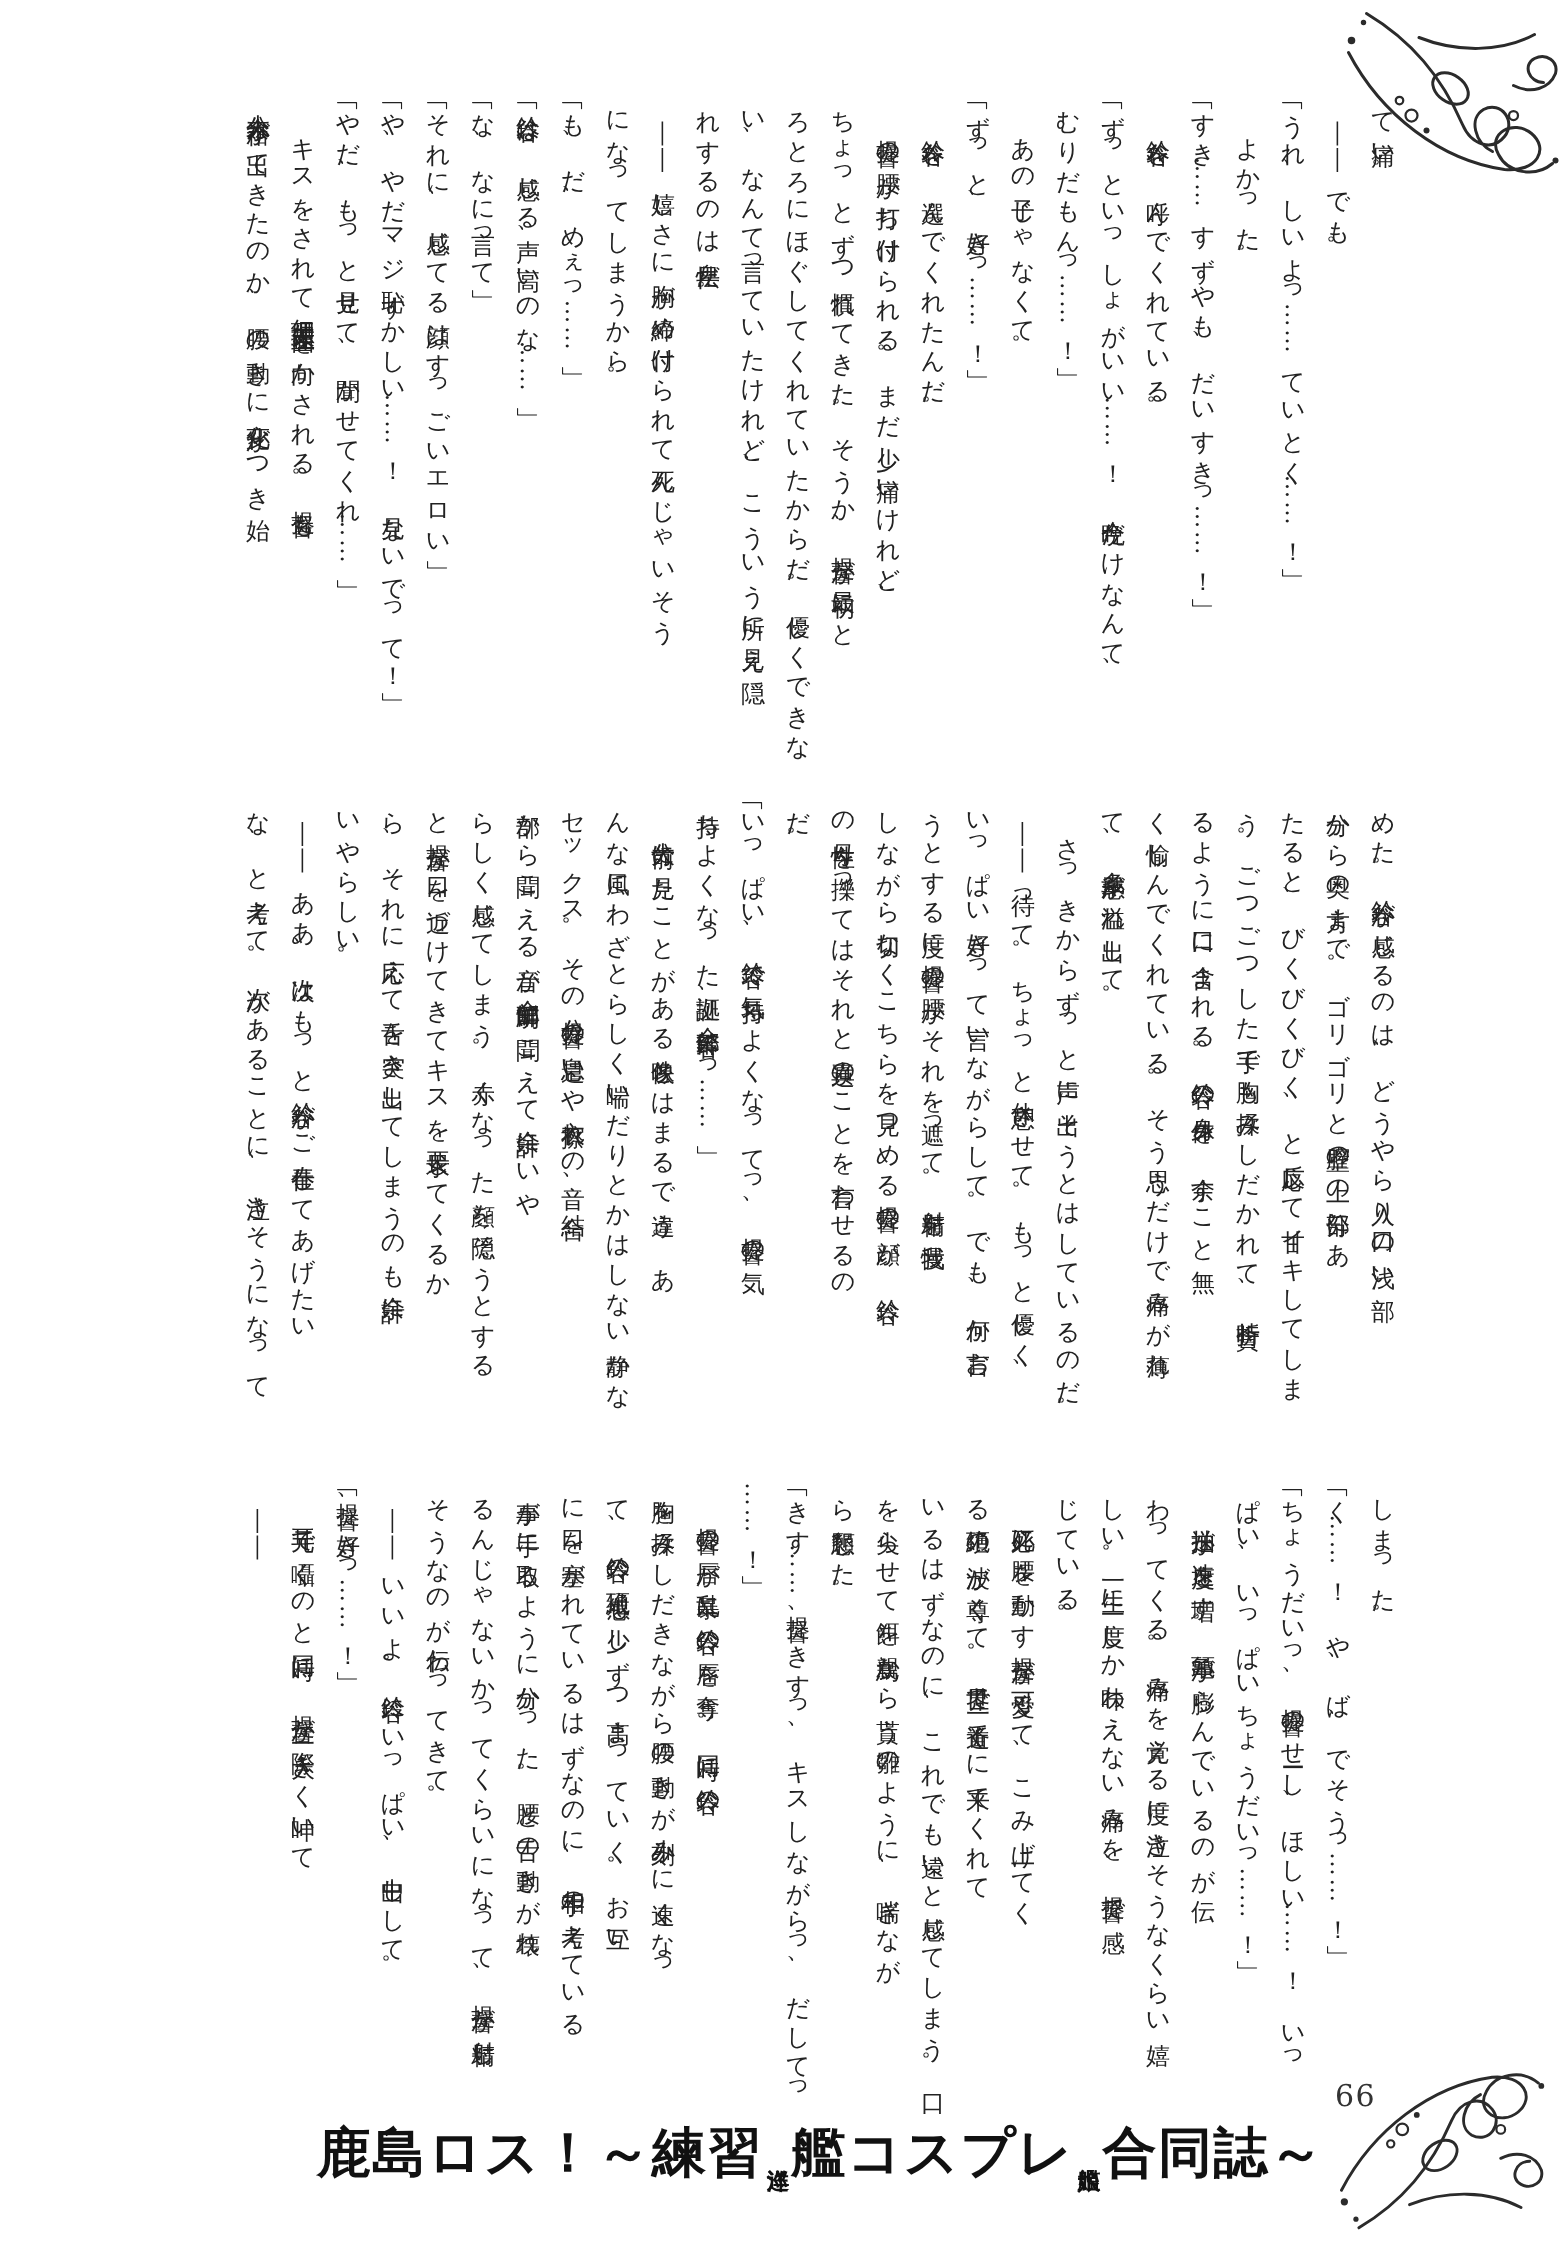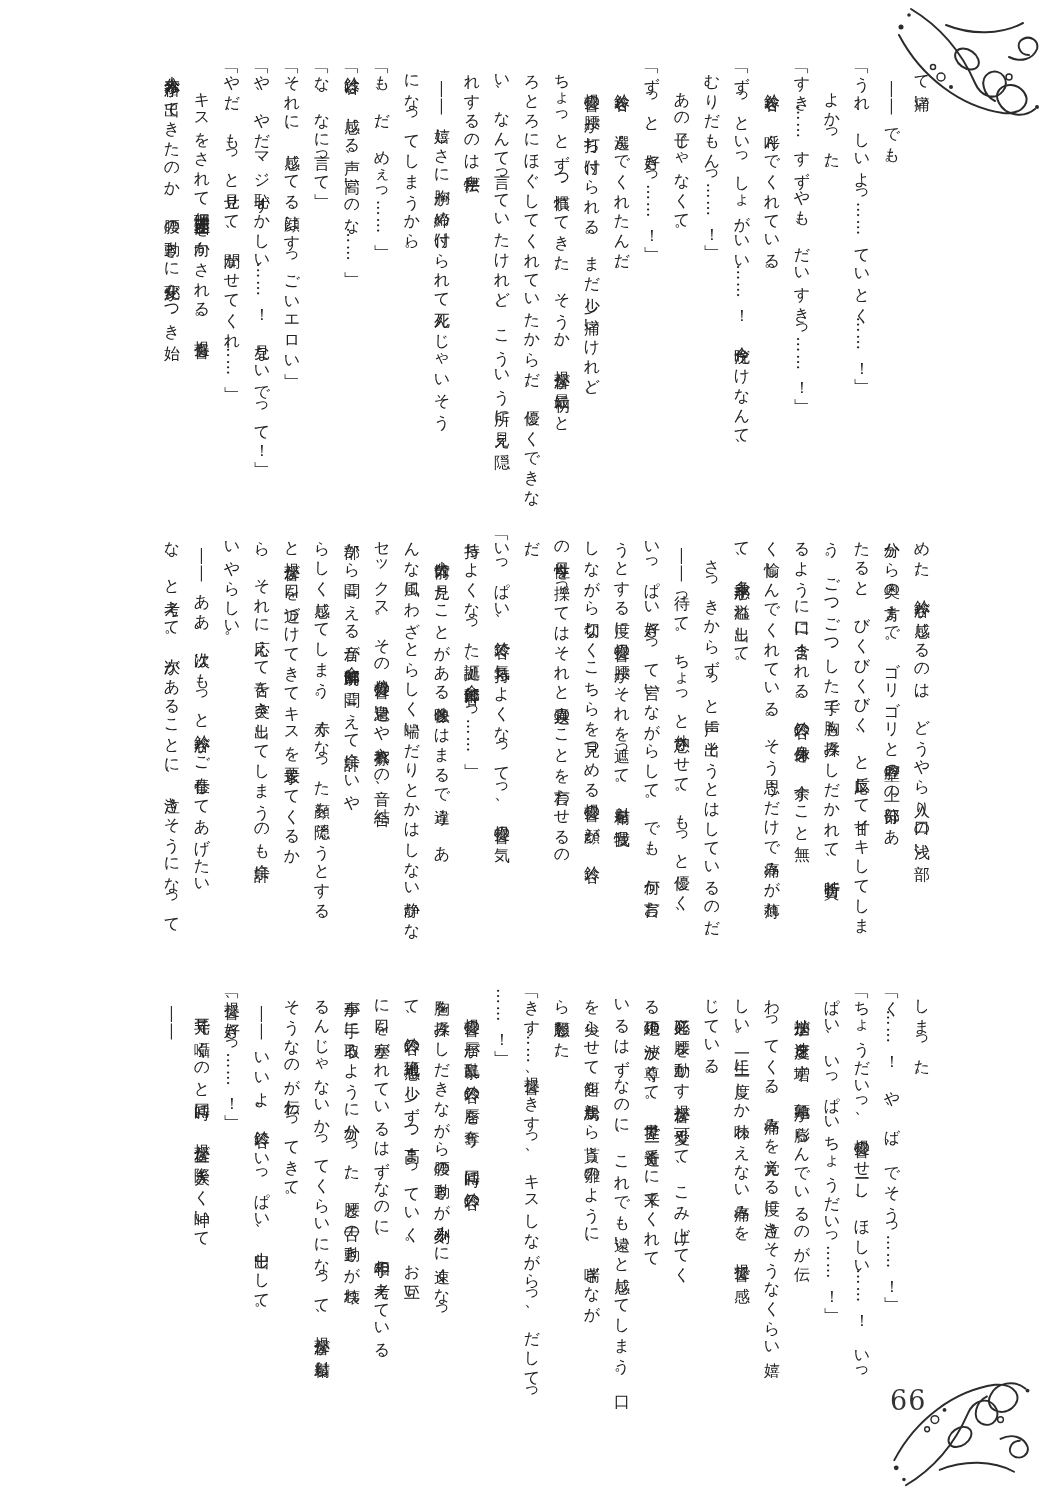--- a/index.html
+++ b/index.html
@@ -54,21 +54,21 @@
     letter-spacing:0;
     vertical-align:middle;
     margin:0 2px 6px 2px;
     height:32px;
   }
 
   .page-number{
     position:absolute;
     left:890px;
     top:1385px;
-    font-size:27px;
+    font-size:20px;
     letter-spacing:1px;
     color:#333;
   }
 
   .flourish{position:absolute;}
   .flourish-top{top:2px;right:4px;transform:scaleY(-1);}
   .flourish-bottom{bottom:8px;right:6px;}
 </style>
 </head>
 <body>
@@ -197,14 +197,17 @@
       <circle cx="60" cy="60" r="2"></circle>
         <circle cx="18" cy="132" r="1.8"></circle>
     </g>
     <g fill="none" stroke="#2b2b2b" stroke-width="1.5">
       <circle cx="50" cy="70" r="4"></circle>
         <circle cx="42" cy="80" r="2.5"></circle>
         <circle cx="118" cy="70" r="3"></circle>
     </g>
   </svg>
 
+  <div class="footer-title">
+    <span>鹿島ロス！～練習</span><span class="stack">巡洋</span><span>艦コスプレ</span><span class="stack">艦娘</span><span>合同誌～</span>
+  </div>
 
 </div>
 
 </body></html>

